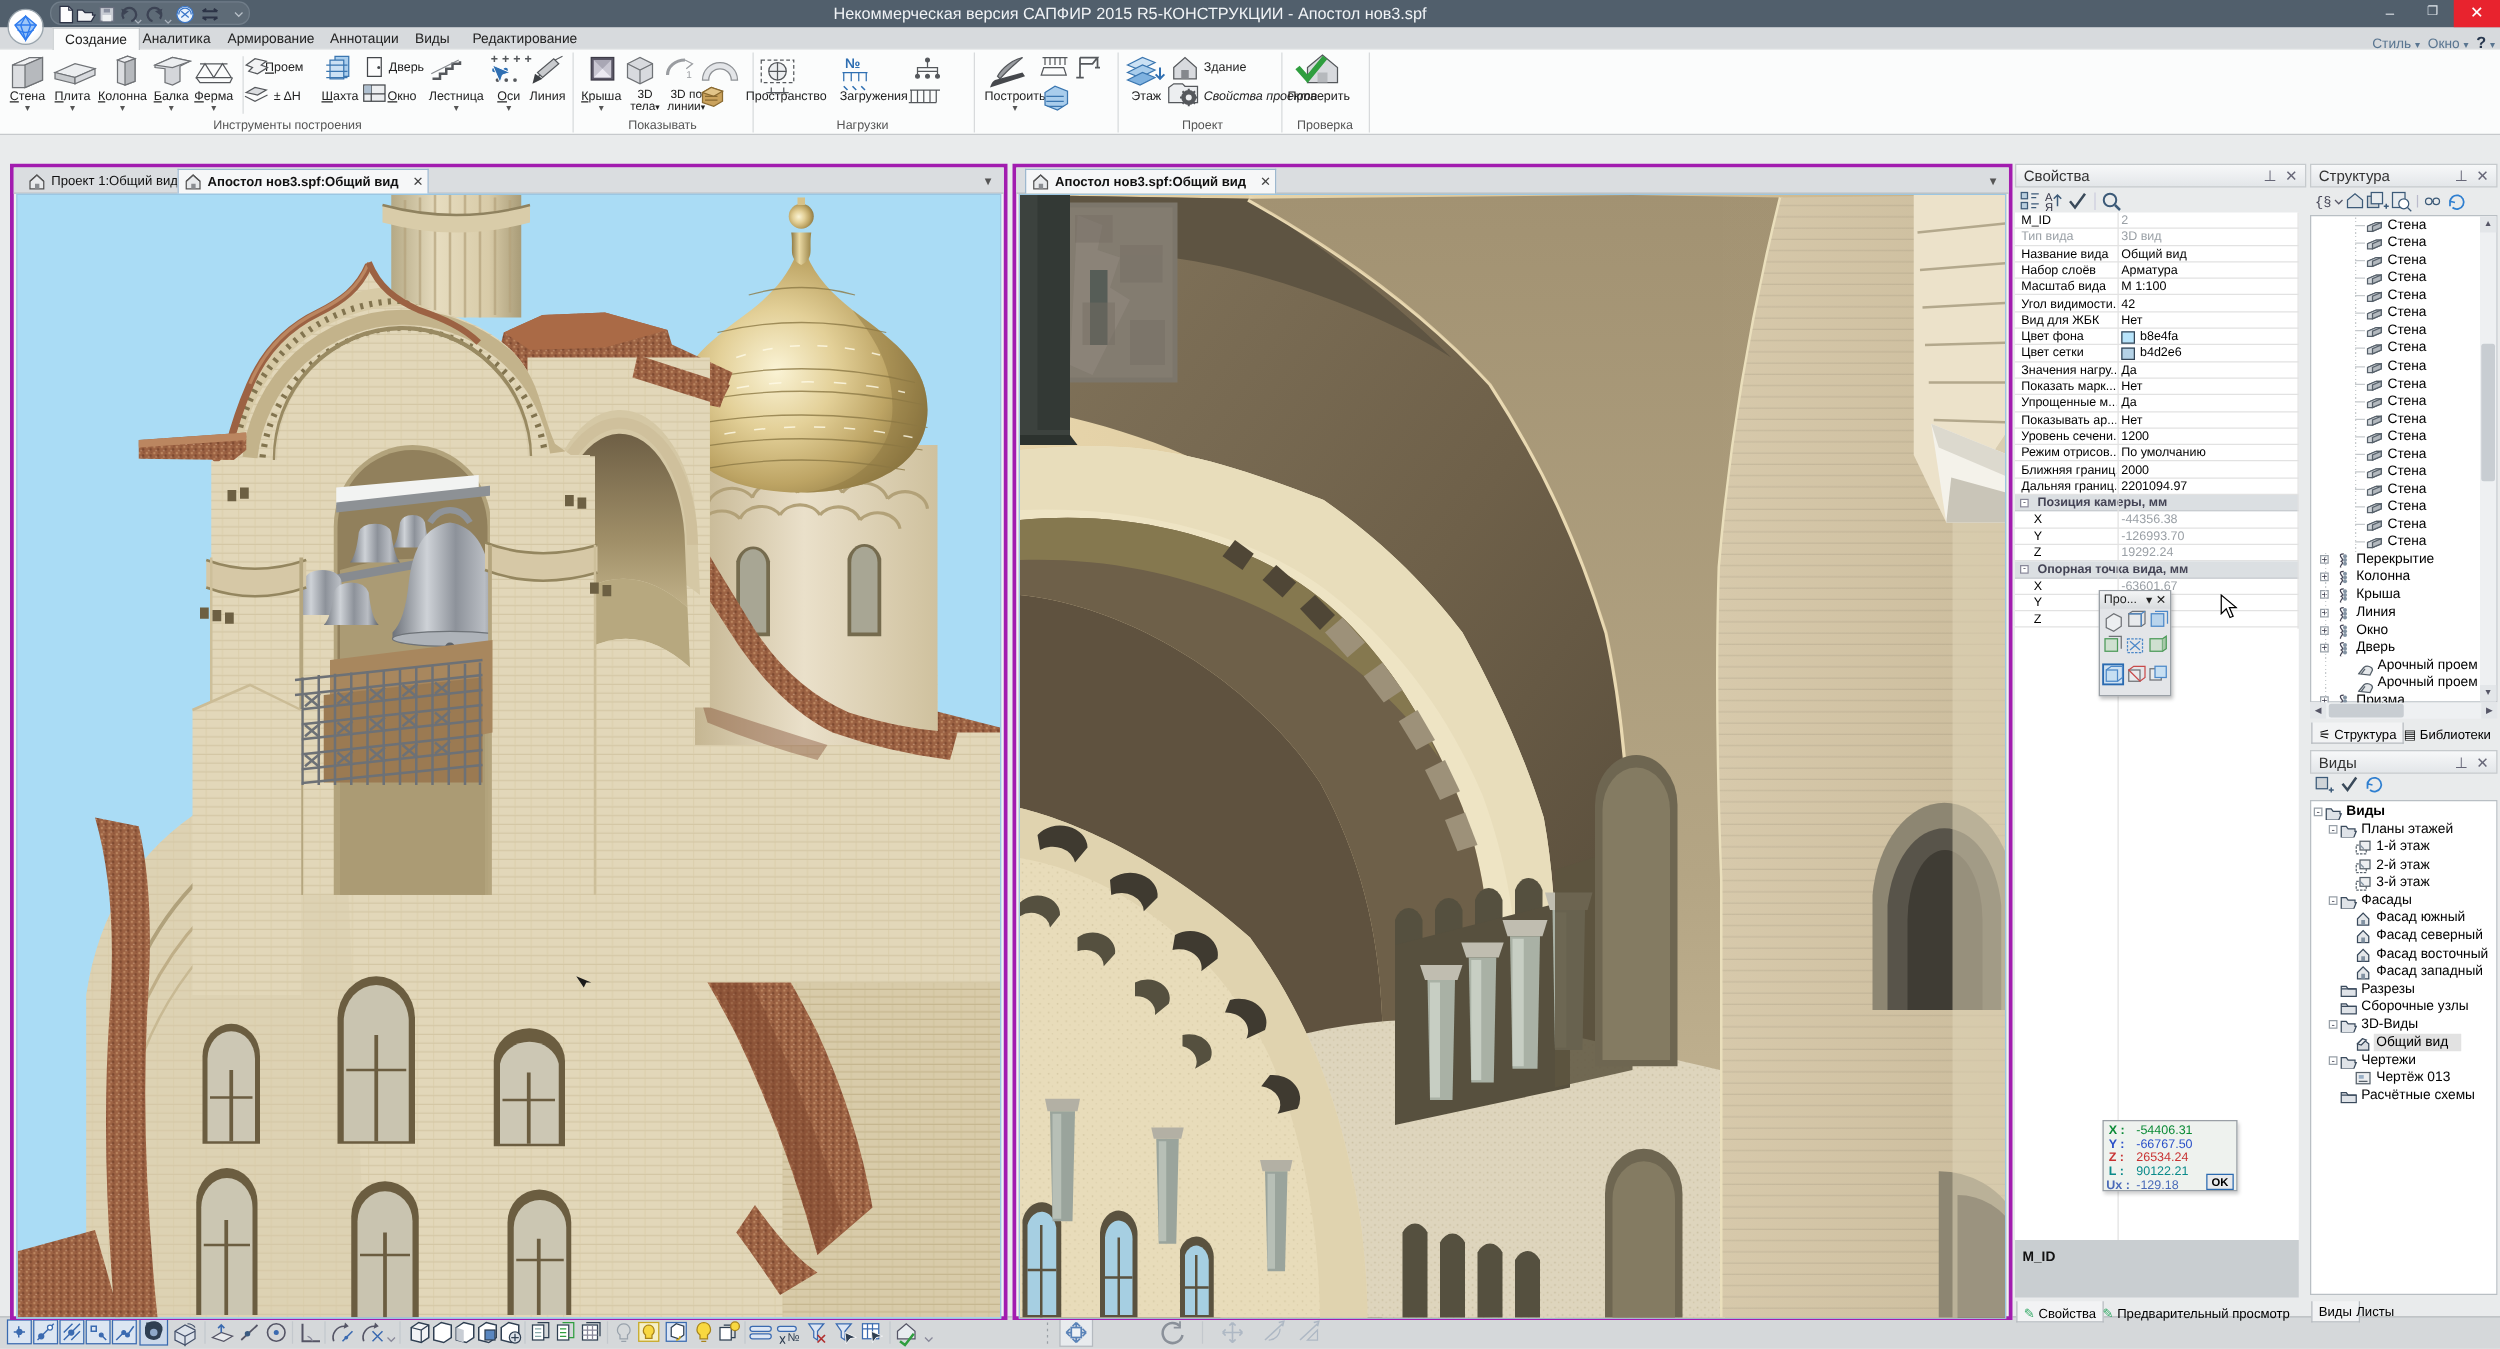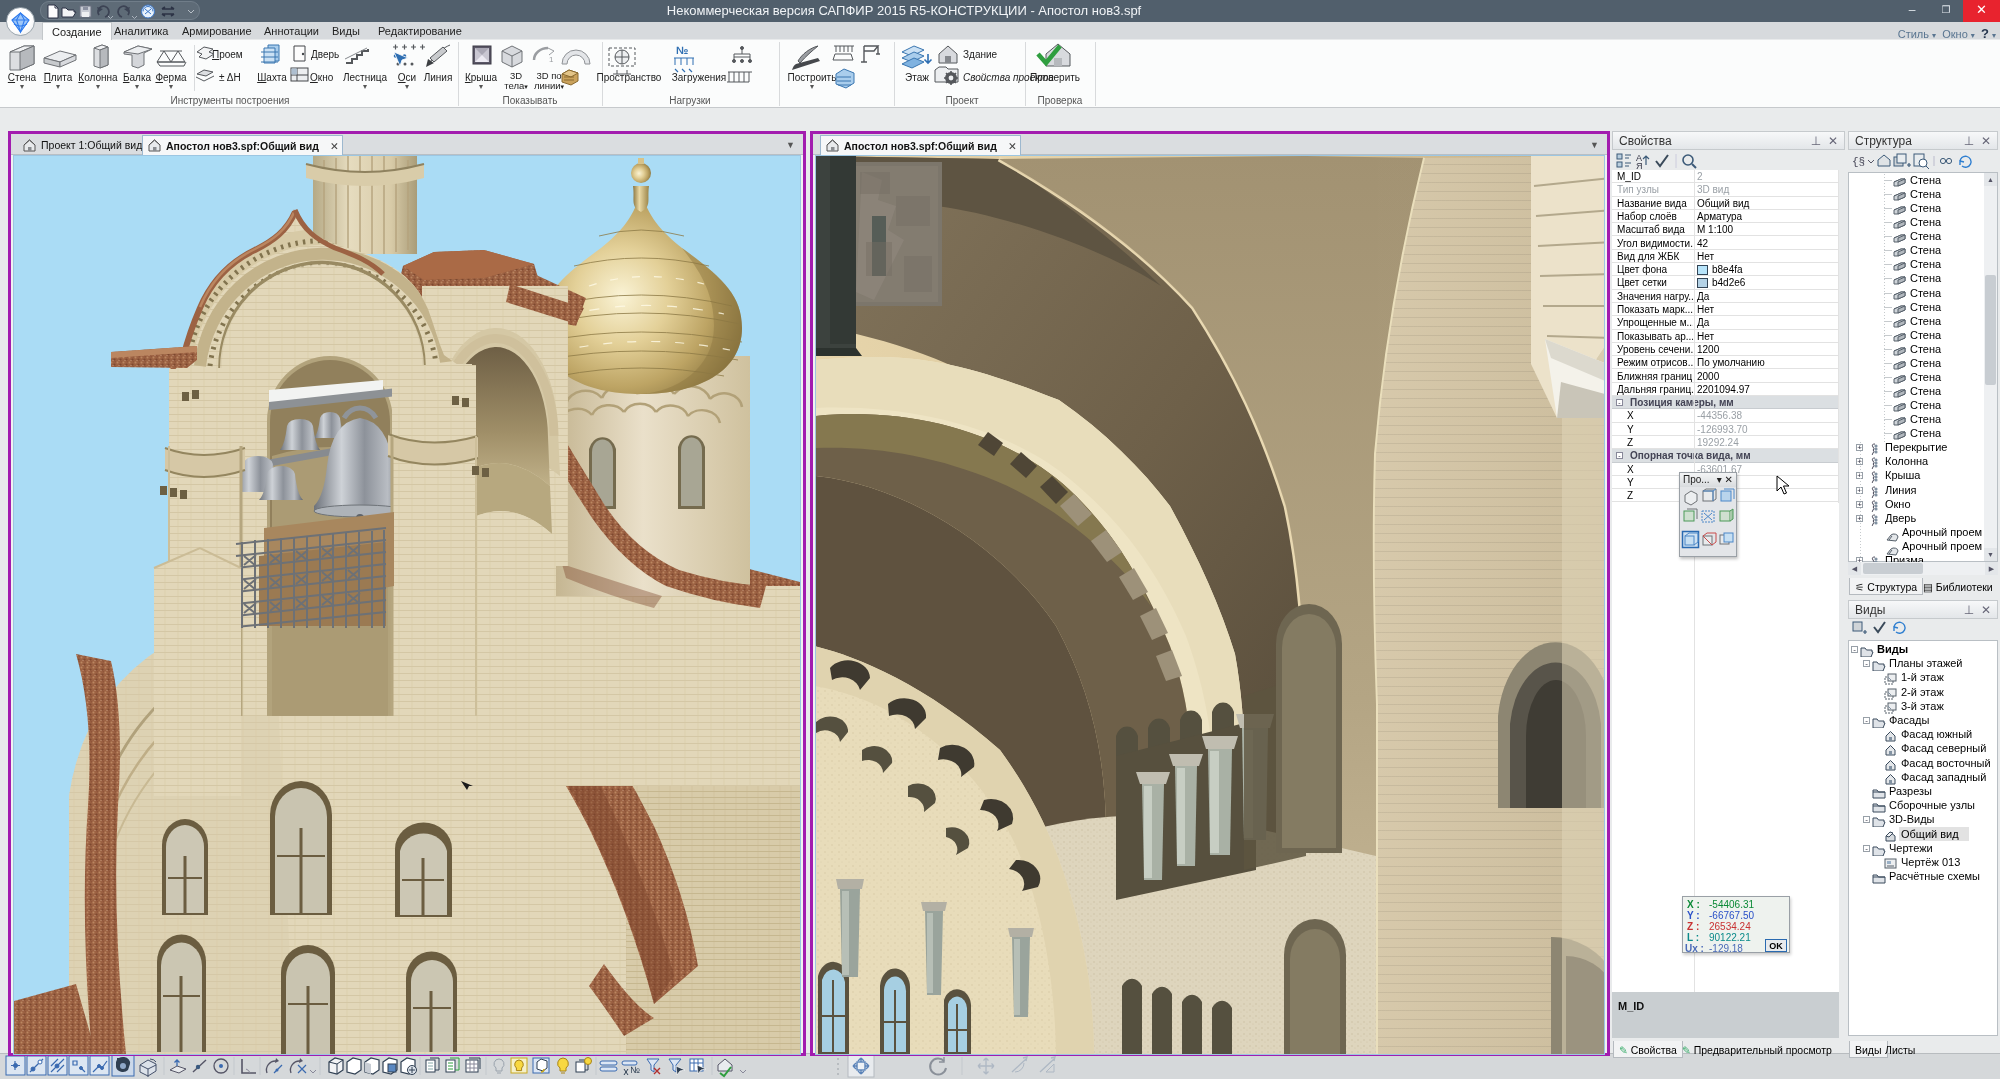--- a/index.html
+++ b/index.html
@@ -974,21 +974,21 @@
         <path d="M76 12 l4 4" stroke-width="2"></path>
       </g>
     </svg>
 
     <div class="white-box" style="left:1612px; top:170px; width:227px; height:822px; border:none; background:#fff;"></div>
     <div id="pgrid">
       <div class="abs" style="left:1612px; top:170.0px; width:227px; height:13.3px; border-bottom:1px solid #e2e2e2;"></div>
       <div class="prow" style="left:1617px; top:171.0px; width:76px; color:#000;">M_ID</div>
       <div class="prow" style="left:1697px; top:171.0px; width:130px; color:#9aa0a6;">2</div>
       <div class="abs" style="left:1612px; top:183.3px; width:227px; height:13.3px; border-bottom:1px solid #e2e2e2;"></div>
-      <div class="prow" style="left:1617px; top:184.3px; width:76px; color:#9aa0a6;">Тип узлы</div>
+      <div class="prow" style="left:1617px; top:184.3px; width:76px; color:#9aa0a6;">Тип вида</div>
       <div class="prow" style="left:1697px; top:184.3px; width:130px; color:#9aa0a6;">3D вид</div>
       <div class="abs" style="left:1612px; top:196.6px; width:227px; height:13.3px; border-bottom:1px solid #e2e2e2;"></div>
       <div class="prow" style="left:1617px; top:197.6px; width:76px; color:#000;">Название вида</div>
       <div class="prow" style="left:1697px; top:197.6px; width:130px; color:#000;">Общий вид</div>
       <div class="abs" style="left:1612px; top:209.9px; width:227px; height:13.3px; border-bottom:1px solid #e2e2e2;"></div>
       <div class="prow" style="left:1617px; top:210.9px; width:76px; color:#000;">Набор слоёв</div>
       <div class="prow" style="left:1697px; top:210.9px; width:130px; color:#000;">Арматура</div>
       <div class="abs" style="left:1612px; top:223.2px; width:227px; height:13.3px; border-bottom:1px solid #e2e2e2;"></div>
       <div class="prow" style="left:1617px; top:224.2px; width:76px; color:#000;">Масштаб вида</div>
       <div class="prow" style="left:1697px; top:224.2px; width:130px; color:#000;">М 1:100</div>

